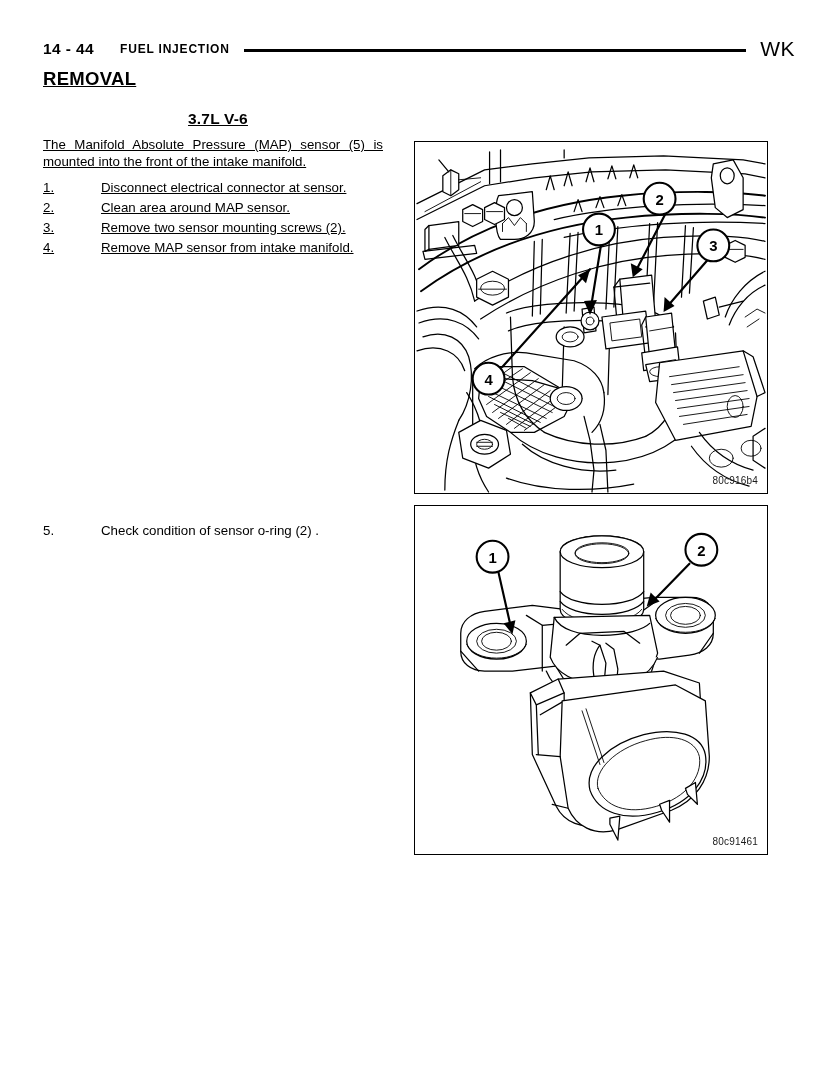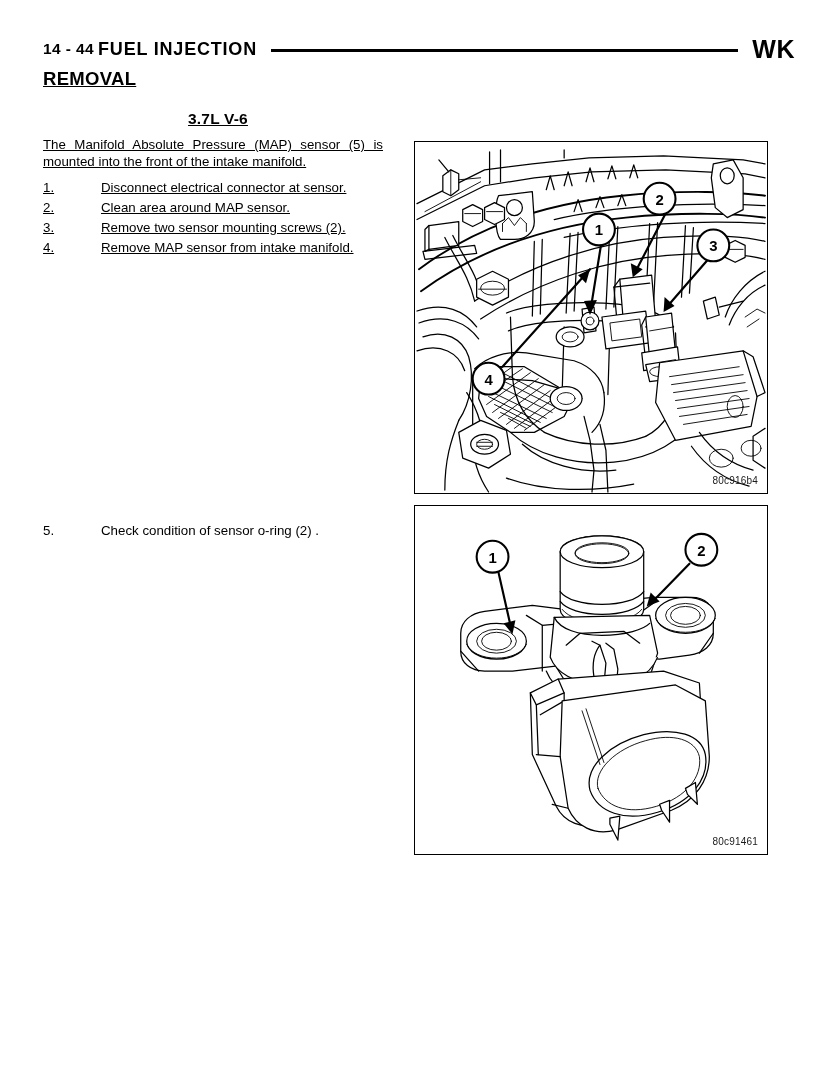--- a/index.html
+++ b/index.html
@@ -34,37 +34,37 @@
     display: flex;
     align-items: center;
   }
   .hdr-folio {
     font-size: 15.5px;
     font-weight: bold;
     letter-spacing: 0.4px;
     white-space: nowrap;
   }
   .hdr-section {
-    font-size: 18px;
+    font-size: 12px;
     font-weight: bold;
     letter-spacing: 0.8px;
     white-space: nowrap;
-    margin-left: 4px;
+    margin-left: 26px;
   }
   .hdr-rule {
     flex: 1 1 auto;
     height: 3px;
     background: #000;
     margin: 0 14px;
     position: relative;
     top: 1px;
   }
   .hdr-model {
-    font-size: 25px;
-    font-weight: bold;
+    font-size: 21px;
+    font-weight: normal;
     letter-spacing: 0.5px;
     white-space: nowrap;
     text-align: right;
   }
 
   
   .col-left {
     position: absolute;
     left: 43px;
     top: 70px;

